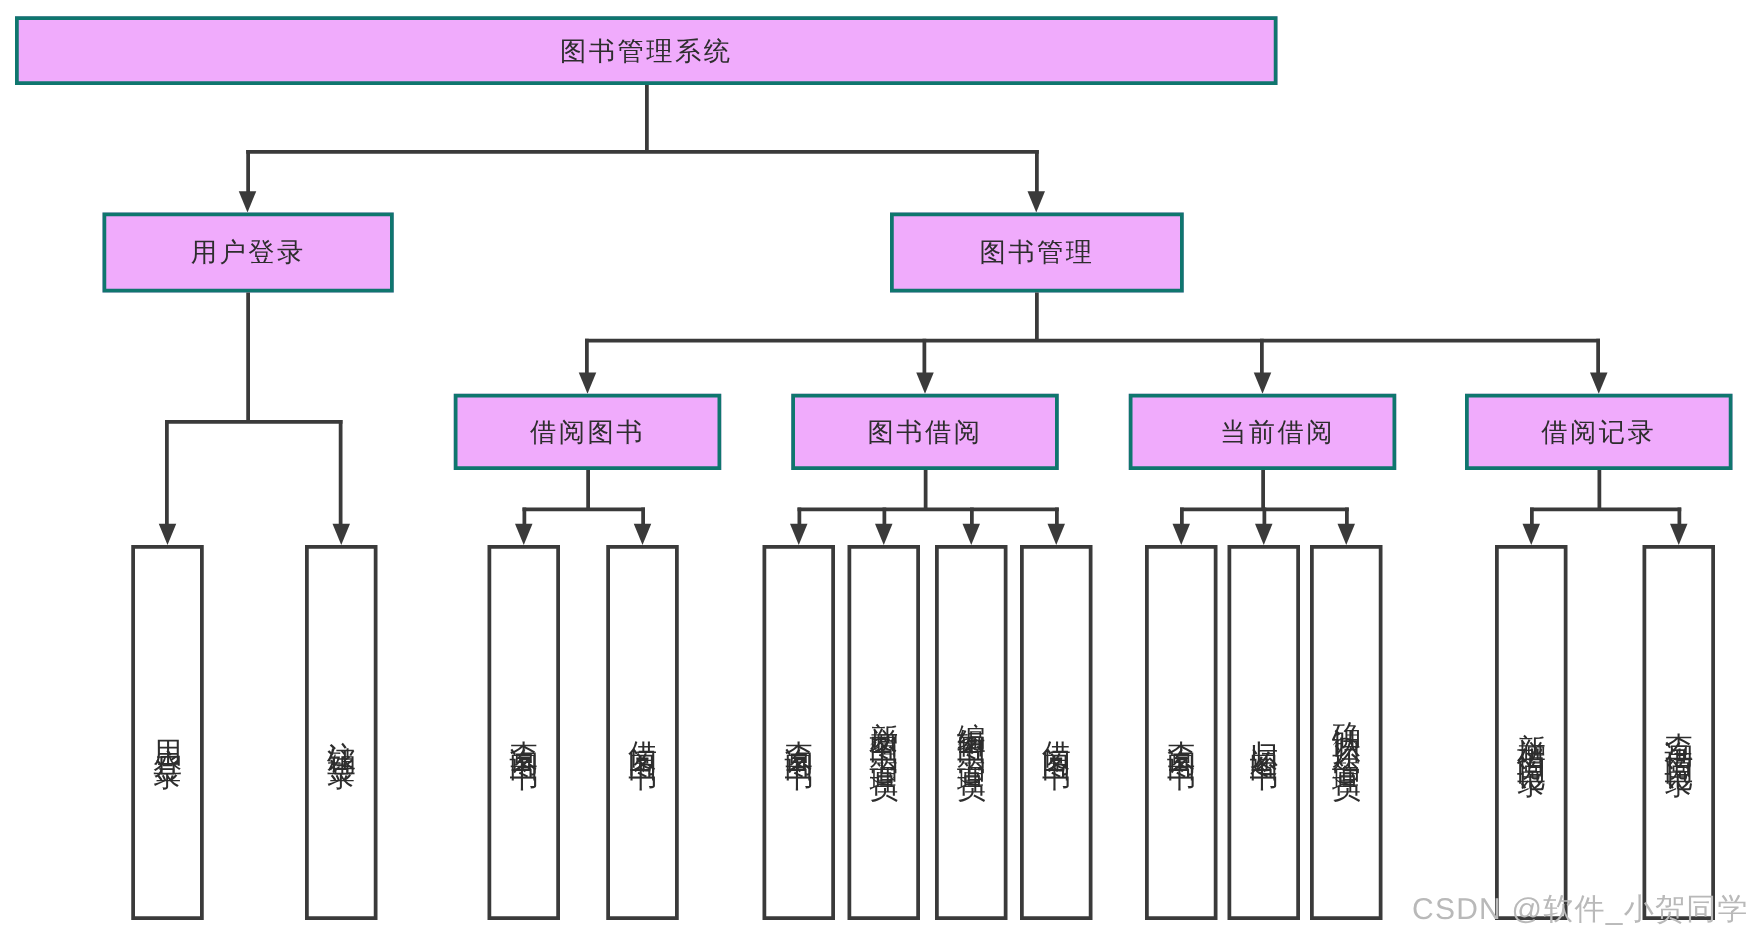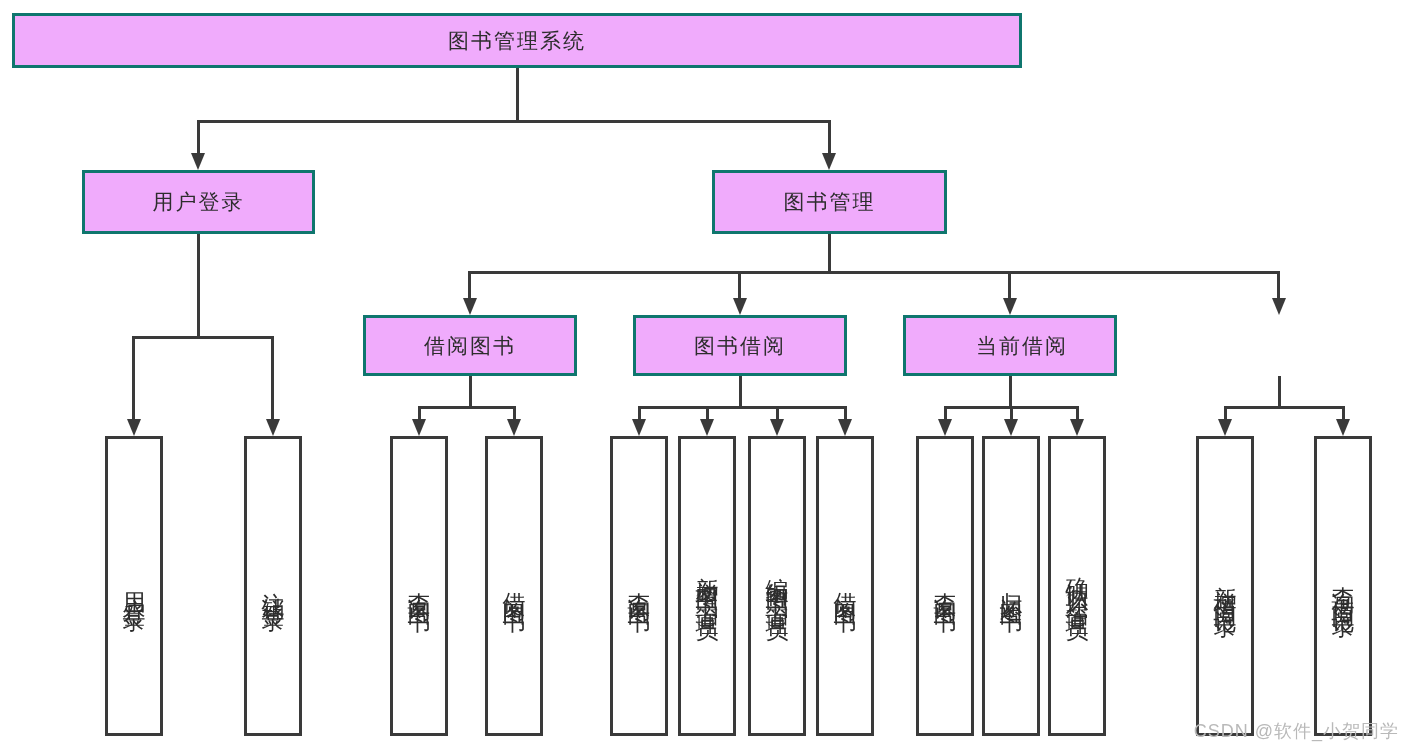--- a/index.html
+++ b/index.html
@@ -33,21 +33,21 @@
   .hline{height:3px;}
   .vline{width:3px;}
   .arrow{
     position:absolute;width:0;height:0;
     border-left:7px solid transparent;
     border-right:7px solid transparent;
     border-top:17px solid #3a3a3a;
   }
   .watermark{
     position:absolute;right:6px;bottom:4px;
-    color:#b9b9b9;font-size:18px;letter-spacing:1px;
+    color:#b9b9b9;font-size:24px;letter-spacing:1px;
     pointer-events:none;
   }
 </style>
 </head>
 <body>
 
 <div id="canvas">
 
   <div class="box" style="left:12px;top:13px;width:1010px;height:55px;">图书管理系统</div>
 
@@ -75,20 +75,21 @@
   <div class="vline" style="left:738px;top:271px;height:29px;"></div>
   <div class="arrow" style="left:733px;top:298px;"></div>
   <div class="vline" style="left:1008px;top:271px;height:29px;"></div>
   <div class="arrow" style="left:1003px;top:298px;"></div>
   <div class="vline" style="left:1277px;top:271px;height:29px;"></div>
   <div class="arrow" style="left:1272px;top:298px;"></div>
 
   <div class="box" style="left:363px;top:315px;width:214px;height:61px;">借阅图书</div>
   <div class="box" style="left:633px;top:315px;width:214px;height:61px;">图书借阅</div>
   <div class="box" style="left:903px;top:315px;width:214px;height:61px;padding-left:24px;">当前借阅</div>
+  <div class="box" style="left:1172px;top:315px;width:214px;height:61px;">借阅记录</div>
 
   <div class="vline" style="left:469px;top:376px;height:32px;"></div>
   <div class="hline" style="left:418px;top:406px;width:98px;"></div>
   <div class="vline" style="left:418px;top:406px;height:15px;"></div>
   <div class="arrow" style="left:412px;top:419px;"></div>
   <div class="vline" style="left:513px;top:406px;height:15px;"></div>
   <div class="arrow" style="left:507px;top:419px;"></div>
 
   <div class="vline" style="left:739px;top:376px;height:32px;"></div>
   <div class="hline" style="left:638px;top:406px;width:209px;"></div>

